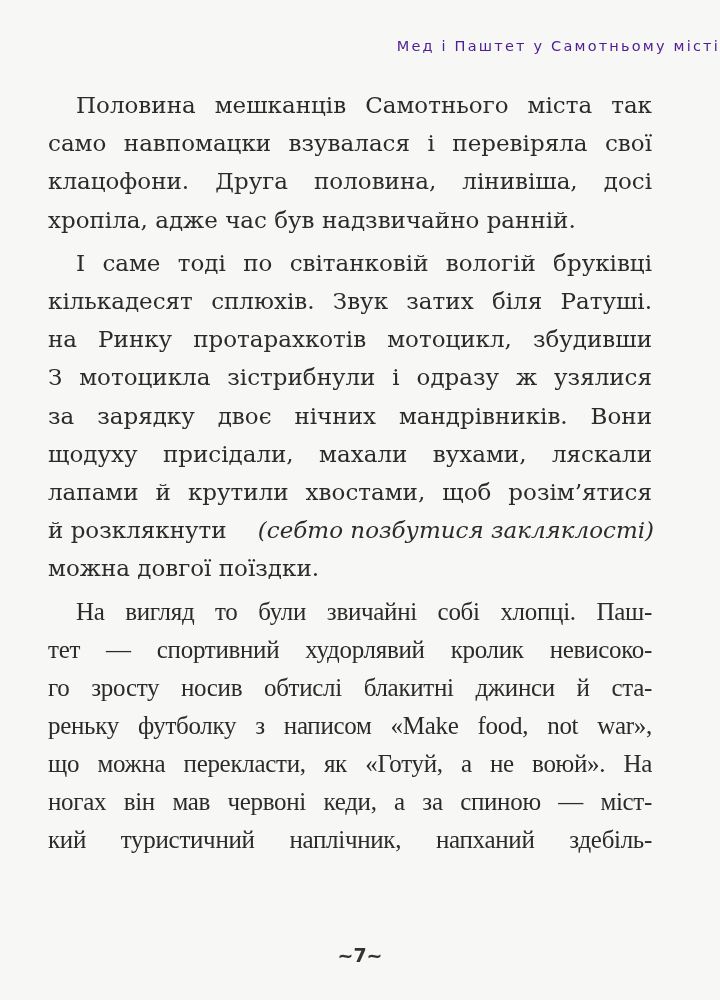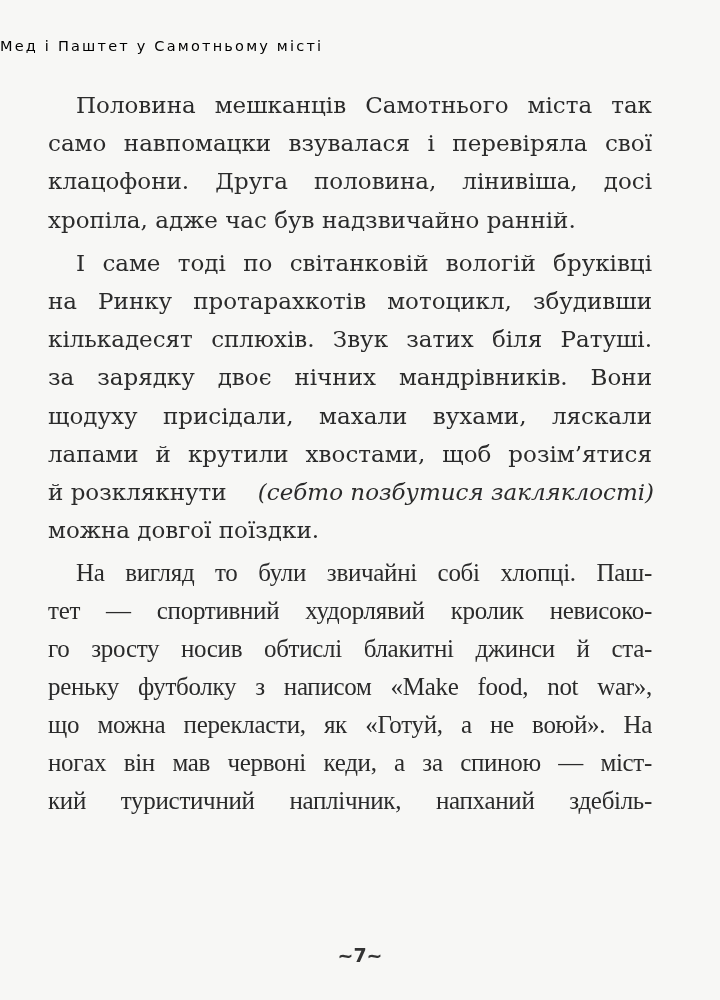--- a/index.html
+++ b/index.html
@@ -4,24 +4,24 @@
   <style>
     html, body { margin: 0; padding: 0; }
     body {
       width: 720px; height: 1000px;
       background: #f7f7f5;
       position: relative; overflow: hidden;
       color: #2a2a2a;
     }
     .running-head {
       position: absolute; top: 38px; left: 0; width: 720px;
-      text-align: left;
+      text-align: right;
       font-family: "DejaVu Sans", sans-serif;
       font-size: 14.5px; letter-spacing: 2.2px;
-      color: #000000;
+      color: #4c1d95;
     }
     .text-block {
       position: absolute; left: 48px; top: 86px; width: 604px;
       font-family: "DejaVu Serif", serif;
       font-size: 23px;
       line-height: 38.2px;
       text-align: justify;
       color: #2b2b2b;
     }
     .para { margin: 0 0 5px 0; text-indent: 28px; }
@@ -44,22 +44,23 @@
 
 <div class="text-block">
   <p class="para para-1">
     <span class="line">Половина мешканців Самотнього міста так</span>
     <span class="line" style="text-indent:0">само навпомацки взувалася і перевіряла свої</span>
     <span class="line" style="text-indent:0">клацофони. Друга половина, лінивіша, досі</span>
     <span class="line last" style="text-indent:0">хропіла, адже час був надзвичайно ранній.</span>
   </p>
   <p class="para para-2">
     <span class="line">І саме тоді по світанковій вологій бруківці</span>
+    <span class="line" style="text-indent:0">кількадесят сплюхів. Звук затих біля Ратуші.</span>
     <span class="line" style="text-indent:0">на Ринку протарахкотів мотоцикл, збудивши</span>
-    <span class="line" style="text-indent:0">кількадесят сплюхів. Звук затих біля Ратуші.</span>
+    <span class="line" style="text-indent:0">З мотоцикла зістрибнули і одразу ж узялися</span>
     <span class="line" style="text-indent:0">за зарядку двоє нічних мандрівників. Вони</span>
     <span class="line" style="text-indent:0">щодуху присідали, махали вухами, ляскали</span>
     <span class="line" style="text-indent:0">лапами й крутили хвостами, щоб розім’ятися</span>
     <span class="line" style="text-indent:0"><span>й розклякнути </span><em>(себто позбутися закляклості)</em></span>
     <span class="line last" style="text-indent:0">можна довгої поїздки.</span>
   </p>
   <p class="para para-3">
     <span class="line">На вигляд то були звичайні собі хлопці. Паш-</span>
     <span class="line" style="text-indent:0">тет — спортивний худорлявий кролик невисоко-</span>
     <span class="line" style="text-indent:0">го зросту носив обтислі блакитні джинси й ста-</span>

